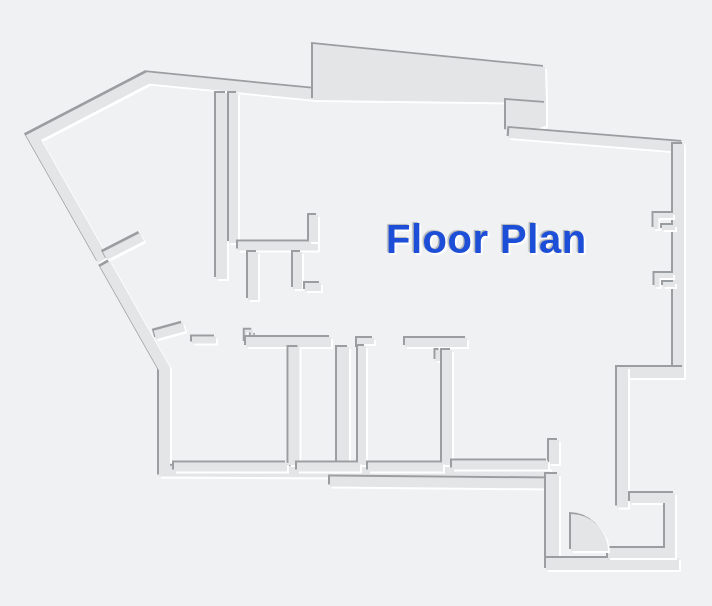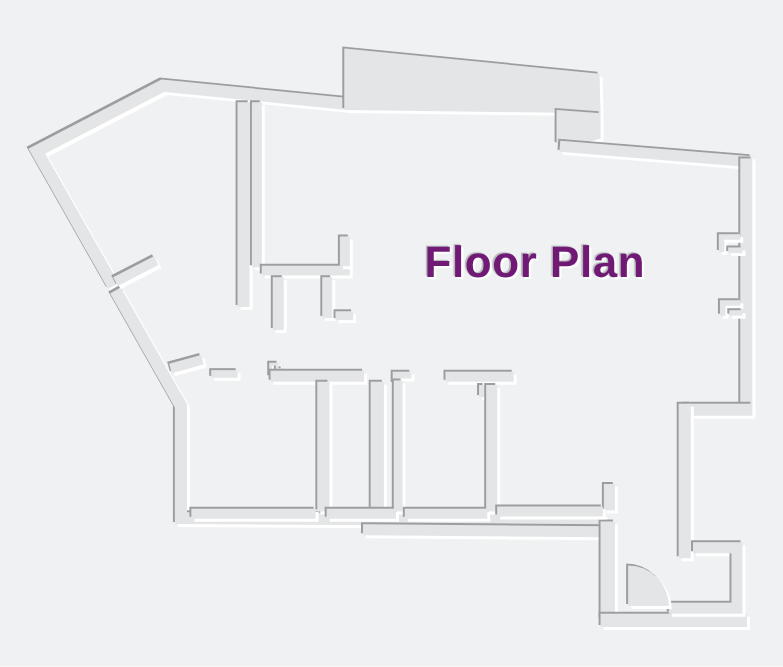--- a/index.html
+++ b/index.html
@@ -78,14 +78,14 @@
       <path fill="none" stroke="#e4e5e6" stroke-width="9" stroke-linecap="butt" stroke-linejoin="miter" d="M 174 467 L 287 467" filter="url(#emboss)"></path>
       <path fill="none" stroke="#e4e5e6" stroke-width="9" stroke-linecap="butt" stroke-linejoin="miter" d="M 297 467 L 360 467" filter="url(#emboss)"></path>
       <path fill="none" stroke="#e4e5e6" stroke-width="9" stroke-linecap="butt" stroke-linejoin="miter" d="M 368 467 L 443 467" filter="url(#emboss)"></path>
       <path fill="none" stroke="#e4e5e6" stroke-width="9" stroke-linecap="butt" stroke-linejoin="miter" d="M 452 465 L 548 465" filter="url(#emboss)"></path>
       <path fill="none" stroke="#e4e5e6" stroke-width="5" stroke-linecap="butt" stroke-linejoin="miter" d="M 673 215.5 L 656 215.5 L 656 229" filter="url(#emboss)"></path>
       <path fill="none" stroke="#e4e5e6" stroke-width="5" stroke-linecap="butt" stroke-linejoin="miter" d="M 662 227.5 L 675 227.5" filter="url(#emboss)"></path>
       <path fill="none" stroke="#e4e5e6" stroke-width="5" stroke-linecap="butt" stroke-linejoin="miter" d="M 673 275.5 L 657 275.5 L 657 287" filter="url(#emboss)"></path>
       <path fill="none" stroke="#e4e5e6" stroke-width="5" stroke-linecap="butt" stroke-linejoin="miter" d="M 663 284.5 L 675 284.5" filter="url(#emboss)"></path>
       <path fill="#e4e5e6" d="M 571 551 L 571 514 A 37 37 0 0 1 608 551 Z" filter="url(#emboss)"></path>
     </svg>
-  <div class="plan-title" style="color: #701a75; text-shadow: rgb(178, 181, 183) -1.5px -1.5px 1px, rgb(255, 255, 255) 2px 2px 1px;">Floor Plan</div>
+  <div class="plan-title" style="color: #1d4ed8; text-shadow: rgb(178, 181, 183) -1.5px -1.5px 1px, rgb(255, 255, 255) 2px 2px 1px;">Floor Plan</div>
 </div>
 
 </body></html>

